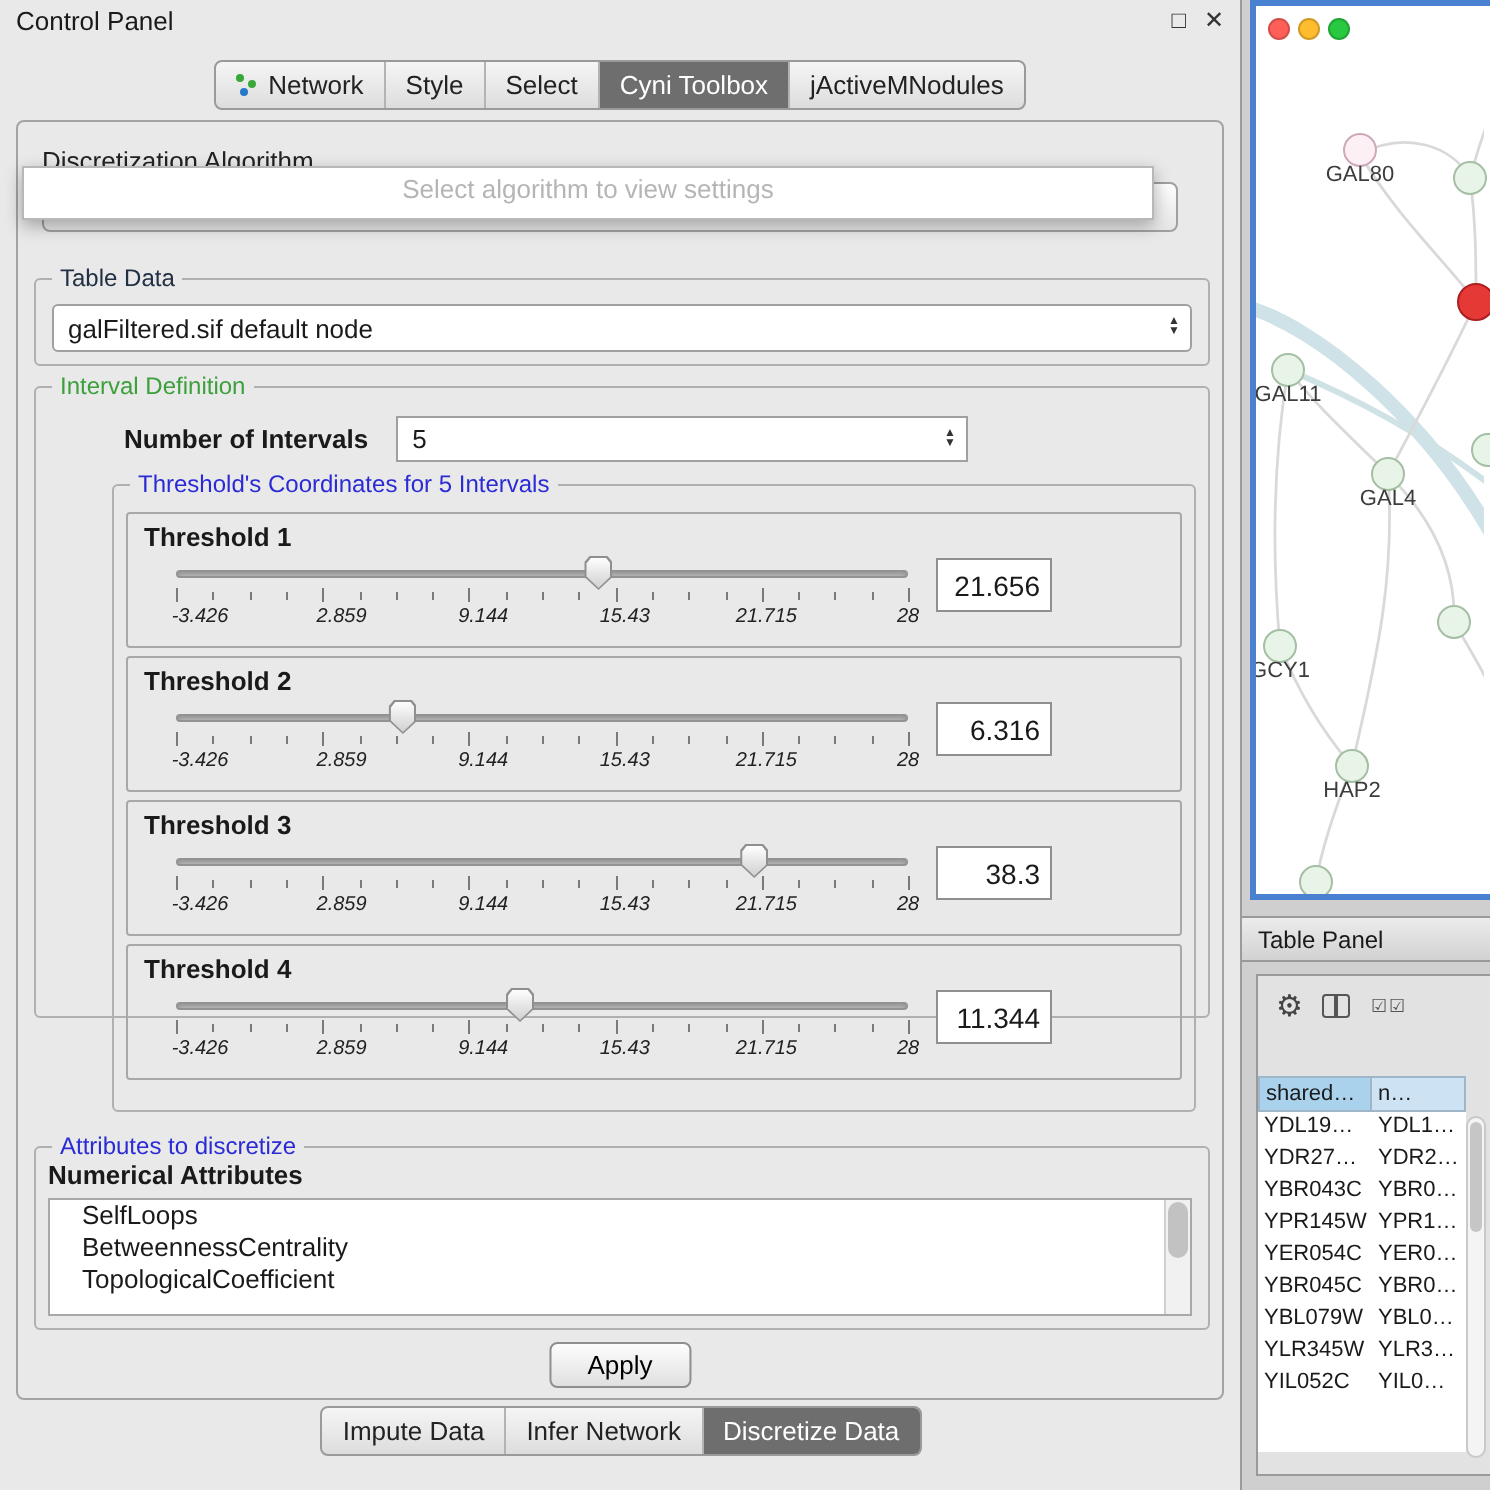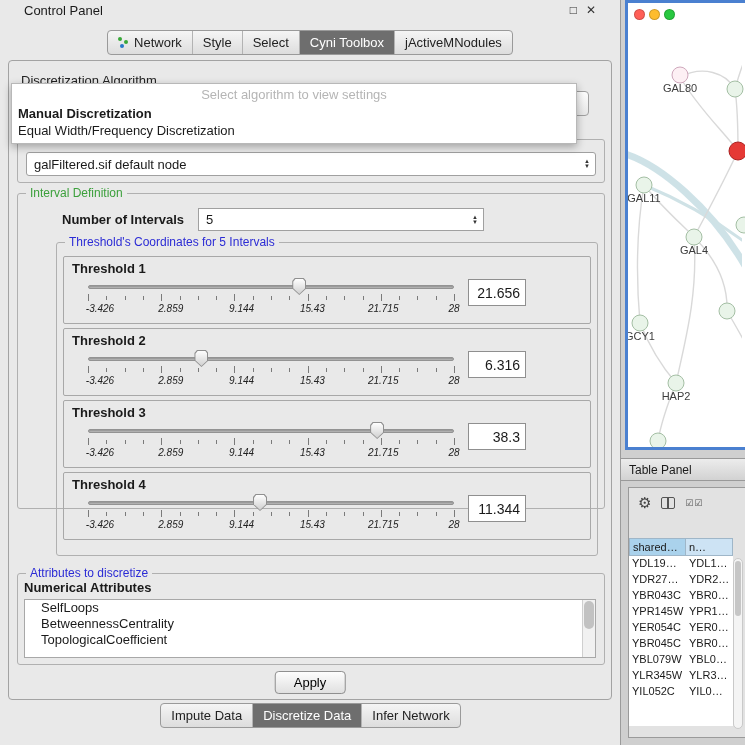--- a/index.html
+++ b/index.html
@@ -1,21 +1,21 @@
 <!DOCTYPE html>
 <html><head>
 <meta charset="utf-8">
 <style>
   * { margin:0; padding:0; box-sizing:border-box; }
   html,body { width:745px; height:745px; }
   body { font-family:"Liberation Sans", sans-serif; background:#cfcfcf; position:relative; overflow:hidden; color:#1a1a1a; }
 
   
   .control-panel { position:absolute; left:0; top:0; width:621px; height:745px; background:#e9e9e9; border-right:1px solid #9b9b9b; }
-  .titlebar { height:20px; display:flex; align-items:center; padding:0 24px; font-size:13px; }
+  .titlebar { height:20px; display:flex; align-items:center; padding:0 8px; font-size:13px; }
   .titlebar .title { flex:1; }
   .tb-icon { font-size:12px; color:#333; margin-left:9px; line-height:12px; }
 
   .tabs-row { display:flex; justify-content:center; margin-top:10px; }
   .seg { display:inline-flex; border:1px solid #9a9a9a; border-radius:4px; background:linear-gradient(#f5f5f5,#dddddd); overflow:hidden; }
   .seg .tab { padding:4px 10px; font-size:13px; color:#222; border-left:1px solid #b3b3b3; display:flex; align-items:center; gap:5px; white-space:nowrap; }
   .seg .tab:first-child { border-left:none; }
   .seg .tab.sel { background:#6e6e6e; color:#fff; }
   .net-glyph{ width:11px; height:11px; position:relative; display:inline-block; }
   .net-glyph::before{ content:""; position:absolute; width:4px; height:4px; border-radius:50%; background:#38a838; left:0; top:0; box-shadow:6px 3px 0 #38a838, 2px 7px 0 #2878c8; }
@@ -133,24 +133,20 @@
           <span>jActiveMNodules</span>
         </div>
       </div>
   </div>
 
   <div class="main-box">
     <div class="algo-label">Discretization Algorithm</div>
     <div class="combo-behind"></div>
     <div class="popup">
       <div class="ph">Select algorithm to view settings</div>
-      <div id="popup-options">
-          <div class="opt b">Manual Discretization</div>
-          <div class="opt">Equal Width/Frequency Discretization</div>
-        </div>
     </div>
 
     <div class="fs fs-tabledata">
       <span class="legend dark">Table Data</span>
       <div class="combo">
         <span>galFiltered.sif default node</span>
         <span class="updown">
           <span>▲</span>
           <span>▼</span>
         </span>
@@ -356,25 +352,25 @@
     </div>
 
     <button class="apply-btn">Apply</button>
   </div>
 
   <div class="bottom-tabs">
     <div class="seg" id="bottom-tabs">
         <div class="tab">
           <span>Impute Data</span>
         </div>
+        <div class="tab">
+          <span>Infer Network</span>
+        </div>
         <div class="tab sel">
           <span>Discretize Data</span>
-        </div>
-        <div class="tab">
-          <span>Infer Network</span>
         </div>
       </div>
   </div>
 </div>
 
 <div class="network-window">
   <div class="lights">
     <span class="light" style="background:#ff5f57"></span>
     <span class="light" style="background:#febc2e"></span>
     <span class="light" style="background:#28c840"></span>

